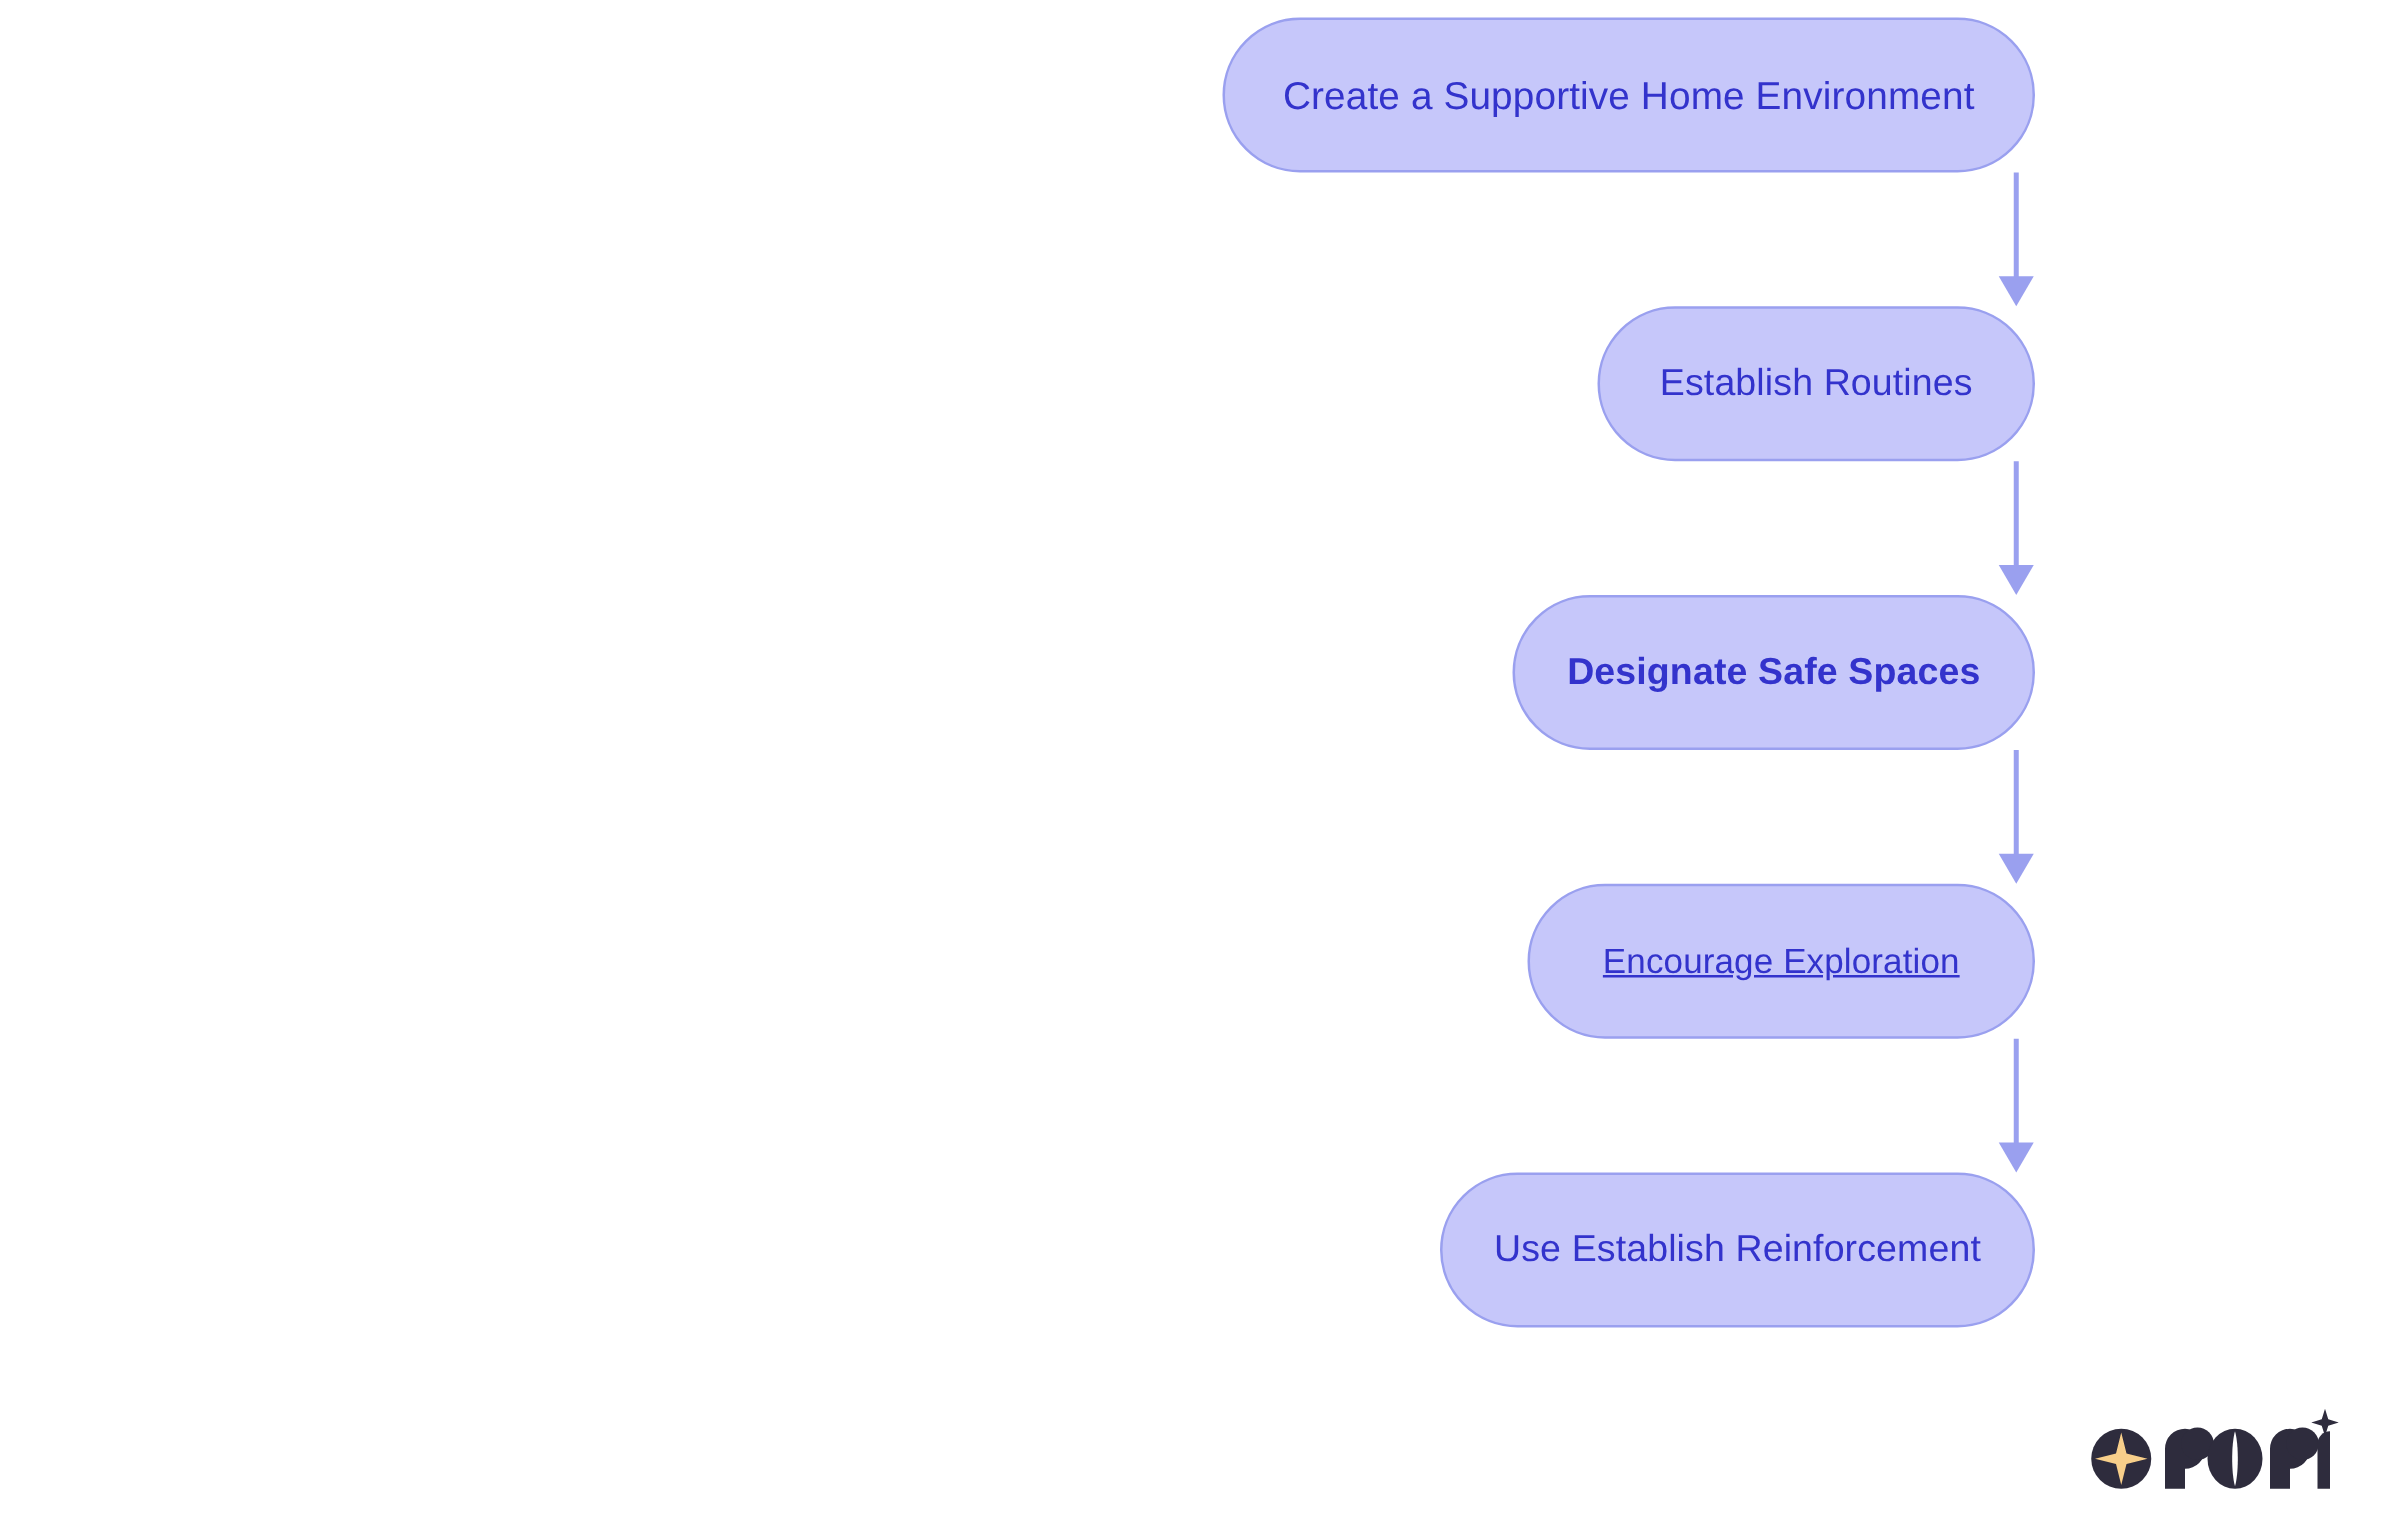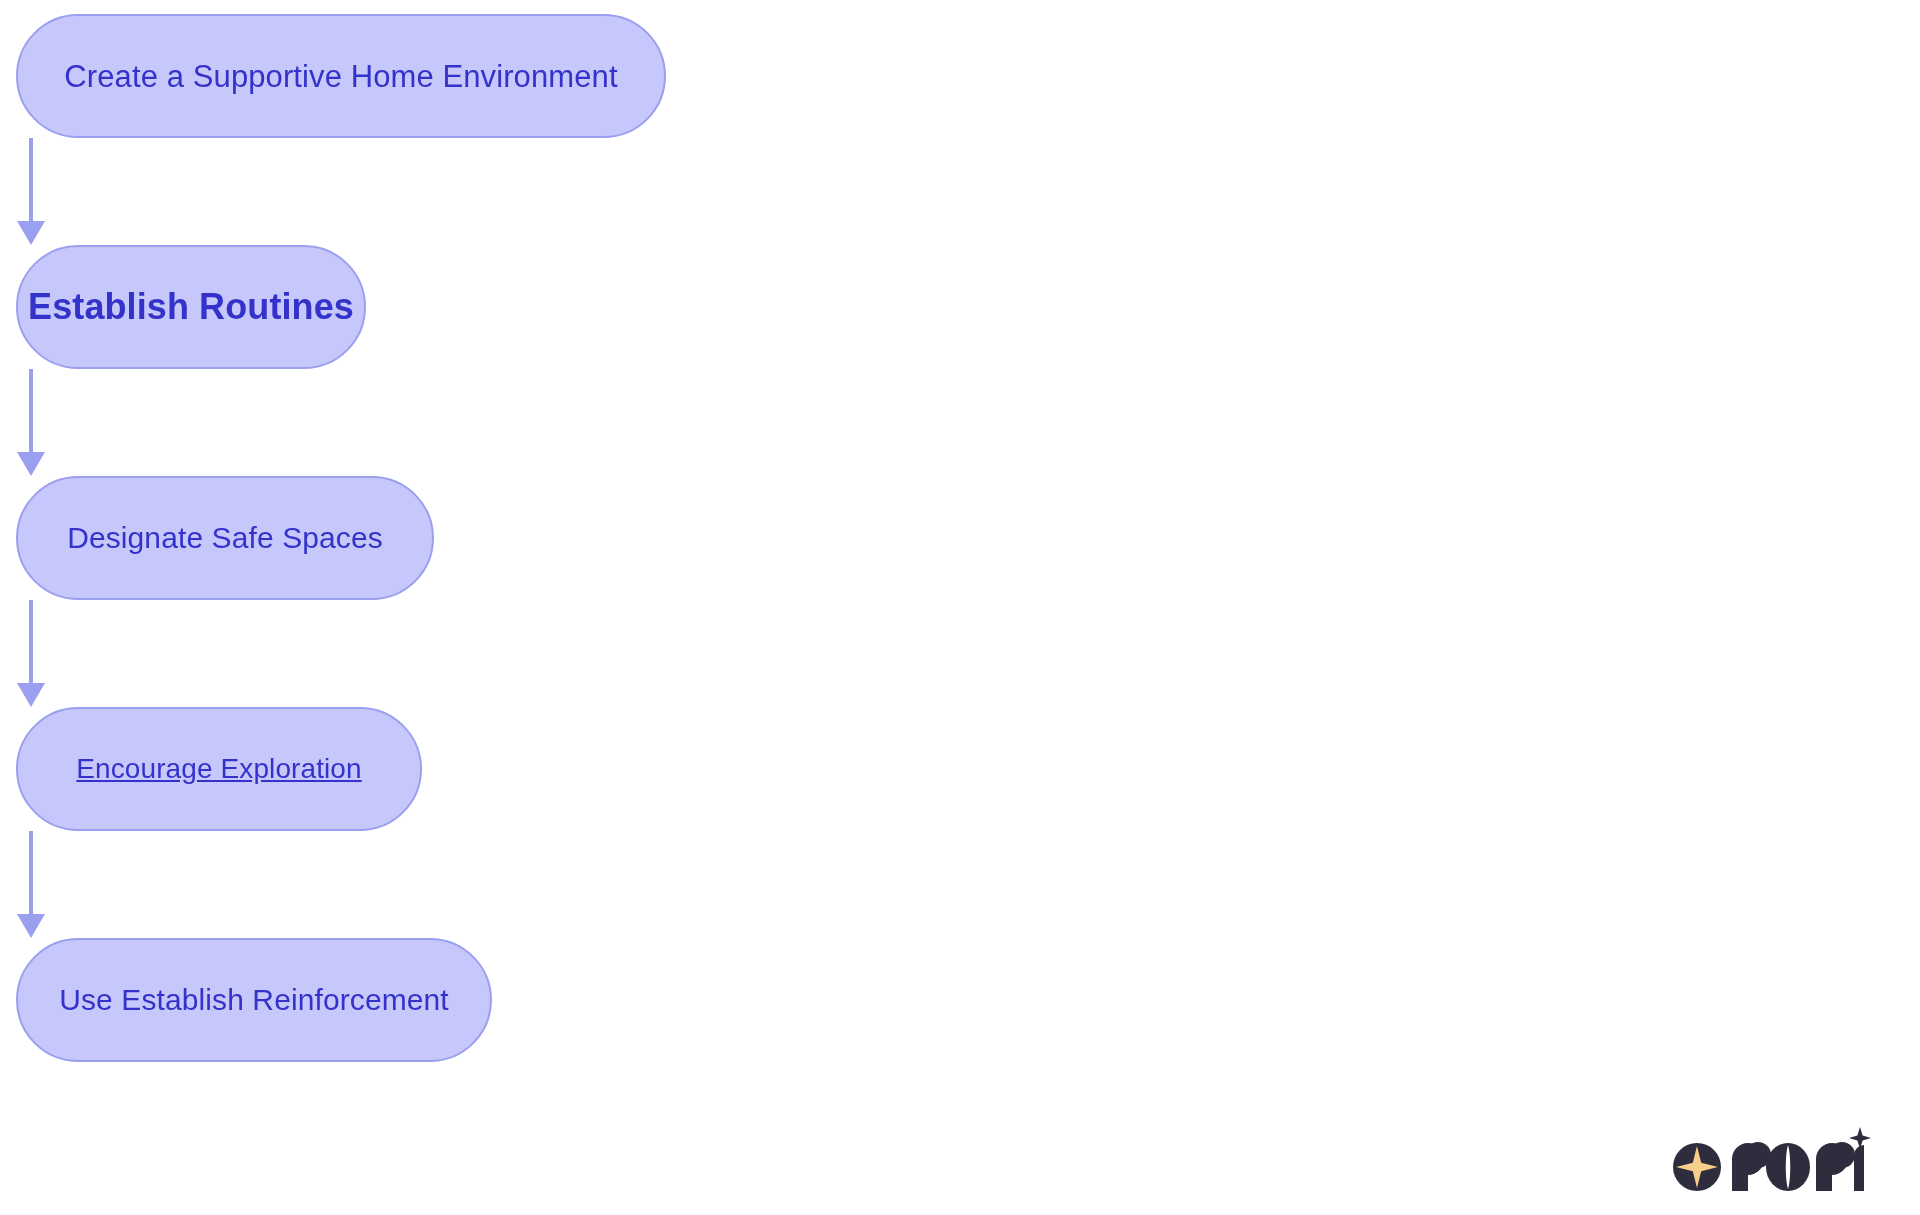--- a/index.html
+++ b/index.html
@@ -18,26 +18,26 @@
   #flowchart-canvas {
     position: absolute;
     left: 0;
     top: 0;
     width: 1920px;
     height: 1215px;
   }
 
   .flow-column {
     position: absolute;
-    left: 16px;
+    left: 0;
     top: 0;
     width: 1628px;
     display: flex;
     flex-direction: column;
-    align-items: flex-start;
+    align-items: flex-end;
   }
 
   .node {
     box-sizing: border-box;
     background: #c6c7fa;
     border: 2px solid #9aa0ef;
     border-radius: 999px;
     color: #3333cc;
     display: flex;
     align-items: center;
@@ -49,23 +49,23 @@
 
   .node-label {
     display: block;
     line-height: 1;
   }
 
   .node-1 { width: 650px; height: 124px; margin-top: 14px; }
   .node-1 .node-label { font-size: 31px; }
 
   .node-2 { width: 350px; height: 124px; }
-  .node-2 .node-label { font-size: 36px; font-weight: bold; }
+  .node-2 .node-label { font-size: 30px; }
 
-  .node-3 { width: 418px; height: 124px; }
+  .node-3 { width: 418px; height: 124px; font-weight: bold; }
   .node-3 .node-label { font-size: 30px; }
 
   .node-4 { width: 406px; height: 124px; }
   .node-4 .node-label { font-size: 28px; text-decoration: underline; }
 
   .node-5 { width: 476px; height: 124px; }
   .node-5 .node-label { font-size: 30px; }
 
   .connector {
     width: 30px;

